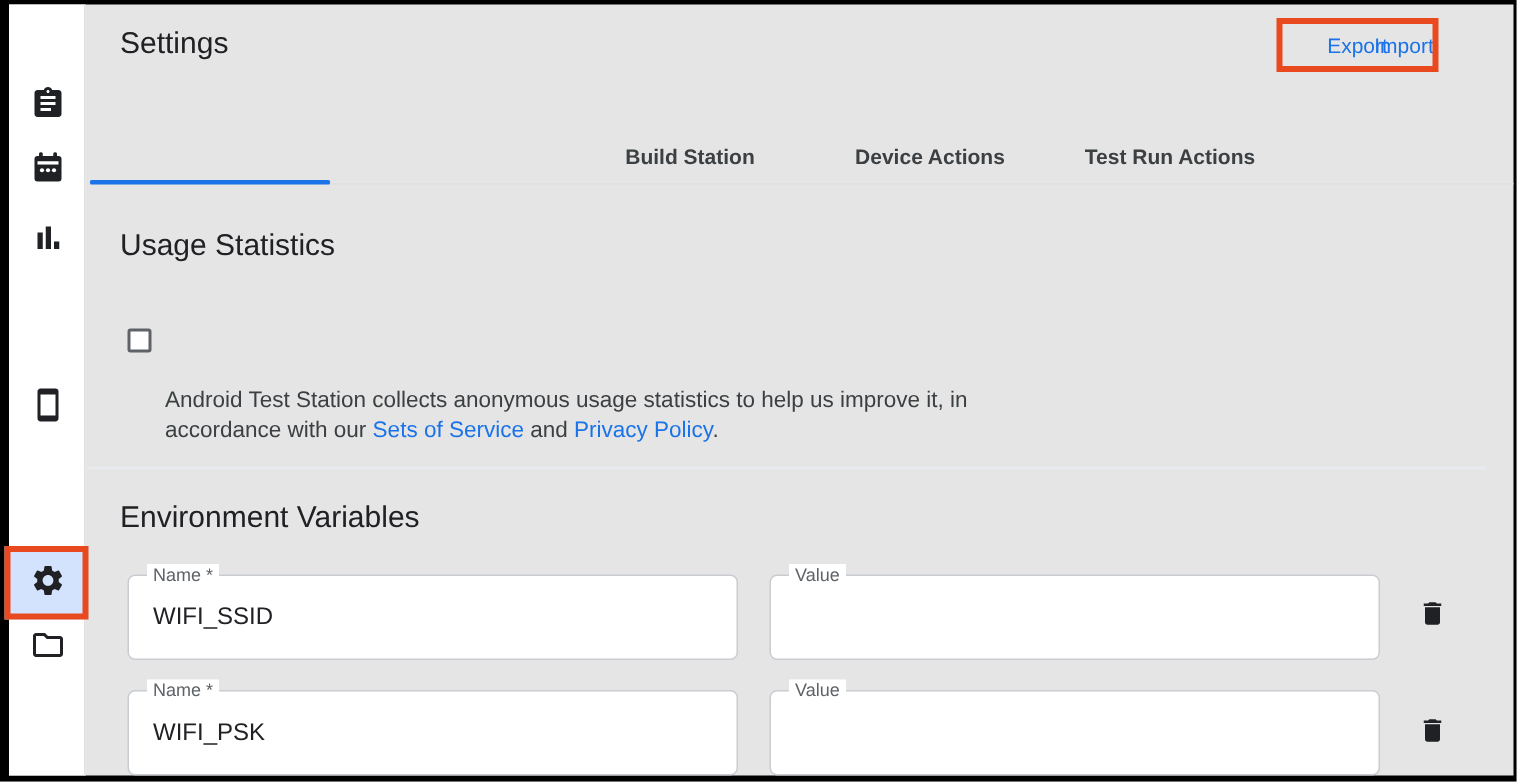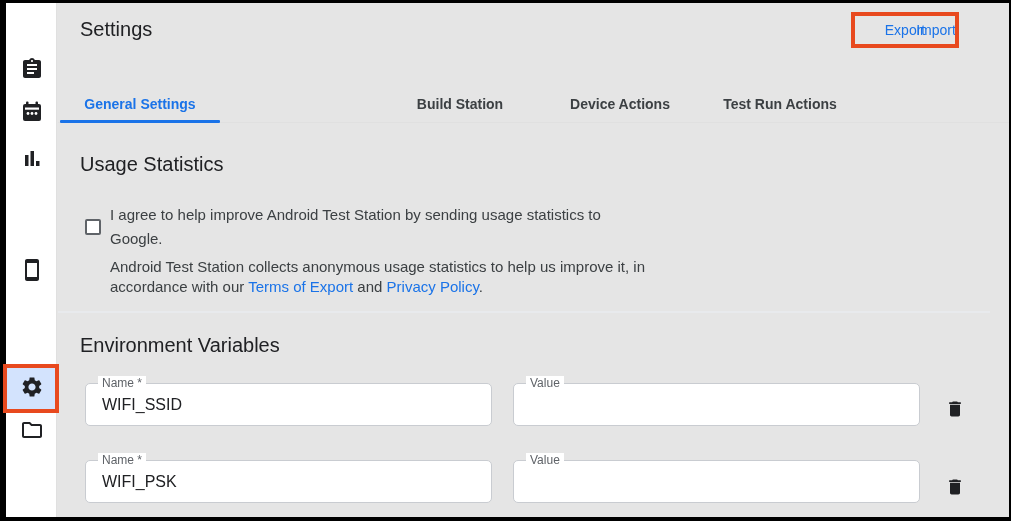--- a/index.html
+++ b/index.html
@@ -57,21 +57,21 @@
     font-size:15px; line-height:24px; color:#3c4043; }
   .usage-desc { position:absolute; left:104px; top:254px; width:595px;
     font-size:15px; line-height:20px; color:#3c4043; }
   .usage-desc a { color:#1a73e8; text-decoration:none; cursor:pointer; }
 
   .section-divider { position:absolute; left:52px; top:308px; width:932px; height:2px;
     background:#e8eaed; }
 
   
   .env-heading { left:74px; top:331px; }
-  .field { position:absolute; height:43px; border:1px solid #c9ccd1; border-radius:5px;
+  .field { position:absolute; height:57px; border:1px solid #c9ccd1; border-radius:5px;
     background:#fff; }
   .field-label { position:absolute; top:-8px; left:12px; background:#fff; padding:0 4px;
     font-size:12px; color:#5f6368; white-space:nowrap; }
   .field input { position:absolute; left:0; top:0; width:100%; height:100%;
     border:none; outline:none; background:transparent; padding:0 16px;
     font-family:"Liberation Sans", sans-serif; font-size:16px; color:#202124; }
   .f-name-0  { left:79px;  top:380px; width:407px; }
   .f-value-0 { left:507px; top:380px; width:407px; }
   .f-name-1  { left:79px;  top:457px; width:407px; }
   .f-value-1 { left:507px; top:457px; width:407px; }
@@ -127,30 +127,28 @@
     </div>
   </div>
 
   <div class="page-title">Settings</div>
   <div class="export-box">
     <a class="link-blue">Export</a>
   </div>
   <a class="link-blue import-link">Import</a>
 
   <div class="tabs-border"></div>
-  <div class="tab tab-0 active">General Settings</div>
   <div class="tab tab-2">Build Station</div>
   <div class="tab tab-3">Device Actions</div>
   <div class="tab tab-4">Test Run Actions</div>
   <div class="tab-underline"></div>
 
   <div class="section-heading usage-heading">Usage Statistics</div>
   <div class="checkbox"></div>
-  <div class="checkbox-label">I agree to help improve Android Test Station by sending usage statistics to Google.</div>
-  <div class="usage-desc"><span>Android Test Station collects anonymous usage statistics to help us improve it, in accordance with our </span><a>Terms of Export</a><span> and </span><a>Privacy Policy</a><span>.</span></div>
+  <div class="usage-desc"><span>Android Test Station collects anonymous usage statistics to help us improve it, in accordance with our </span><a>Sets of Service</a><span> and </span><a>Privacy Policy</a><span>.</span></div>
 
   <div class="section-divider"></div>
 
   <div class="section-heading env-heading">Environment Variables</div>
 
   <div class="field f-name-0">
     <span class="field-label">Name *</span>
     <input value="WIFI_SSID" style="">
   </div>
   <div class="field f-value-0">

